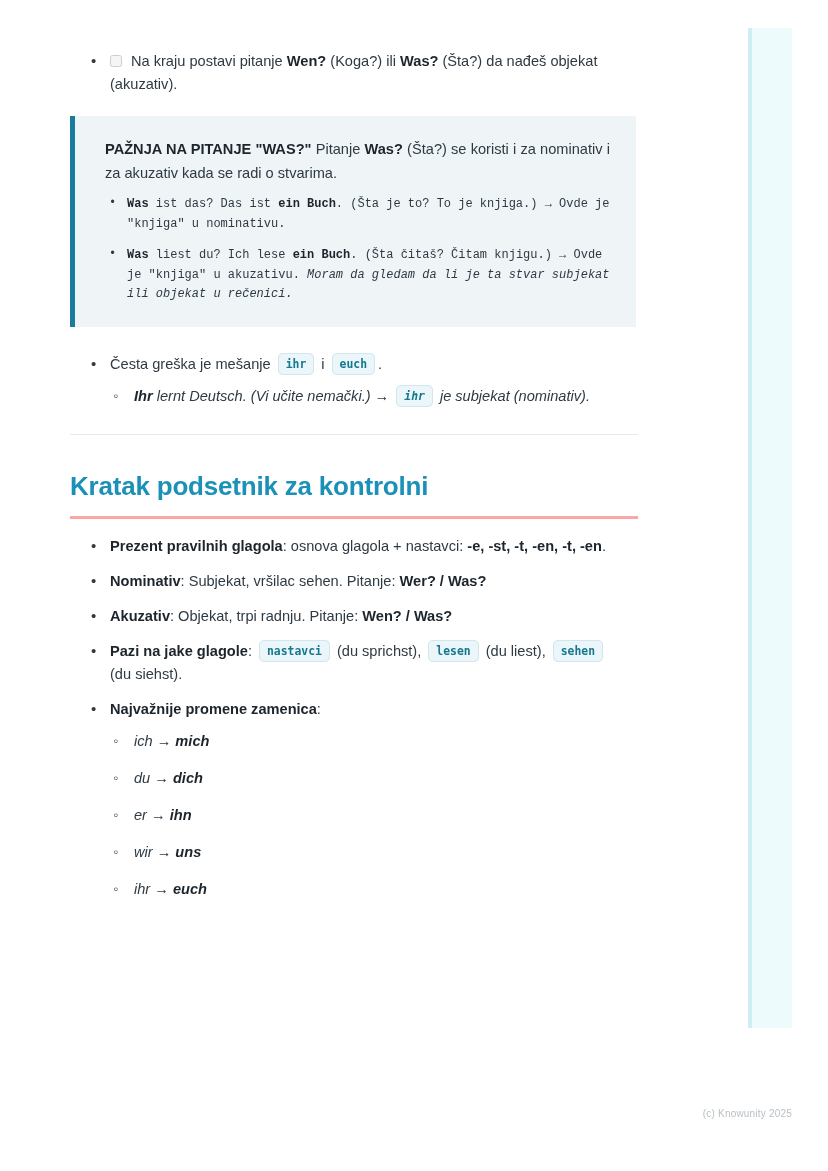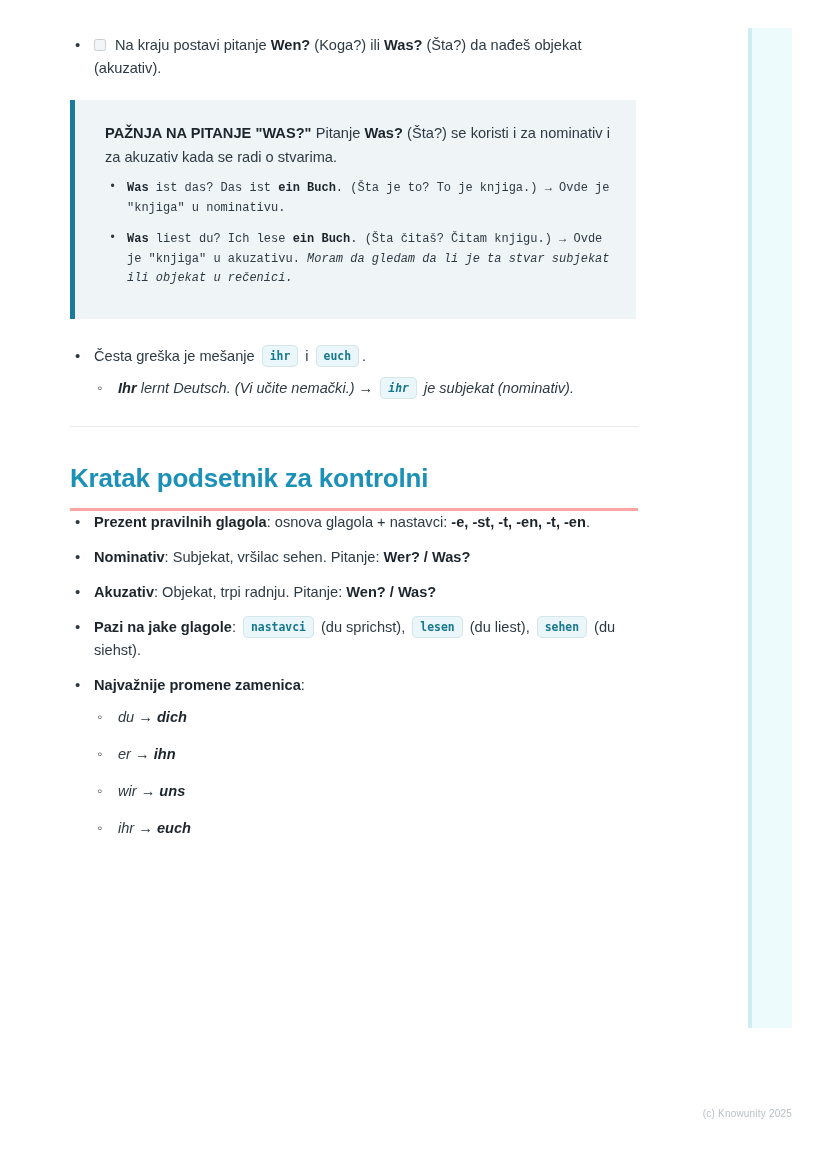--- a/index.html
+++ b/index.html
@@ -29,21 +29,21 @@
   .content {
     position: absolute;
     left: 70px;
     top: 34px;
     width: 568px;
   }
 
   
   ul.lvl1 {
     list-style: none;
-    margin: 0;
+    margin: 16px;
     padding: 0;
   }
   ul.lvl1 > li {
     position: relative;
     padding-left: 24px;
     margin: 0 0 12px 0;
     font-size: 14.6px;
     line-height: 1.58;
   }
   ul.lvl1 > li::before {
@@ -112,21 +112,21 @@
     padding: 0;
   }
   .callout ul > li {
     position: relative;
     padding-left: 22px;
     margin: 0 0 12px 0;
     font-size: 12px;
     line-height: 1.62;
     font-family: Liberation Mono, monospace;
   }
-  .callout ul > li:last-child { margin-bottom: 8px; }
+  .callout ul > li:last-child { margin-bottom: 0; }
   .callout ul > li::before {
     content: "\2022";
     position: absolute;
     left: 4px;
     top: -1px;
     color: #2e3a43;
   }
 
   
   code.tok {
@@ -233,20 +233,23 @@
 
 
     <li>
       <b>Pazi na jake glagole</b><span>: </span><code class="tok">nastavci</code><span> (du sprichst), </span><code class="tok">lesen</code><span> (du liest), </span><code class="tok">sehen</code><span> (du siehst).</span>
     </li>
 
     <li>
       <b>Najvažnije promene zamenica</b><span>:</span>
       <ul class="lvl2">
         <li>
+          <span>ich → </span><b>mich</b>
+        </li>
+        <li>
           <span>du → </span><b>dich</b>
         </li>
         <li>
           <span>er → </span><b>ihn</b>
         </li>
         <li>
           <span>wir → </span><b>uns</b>
         </li>
         <li>
           <span>ihr → </span><b>euch</b>

